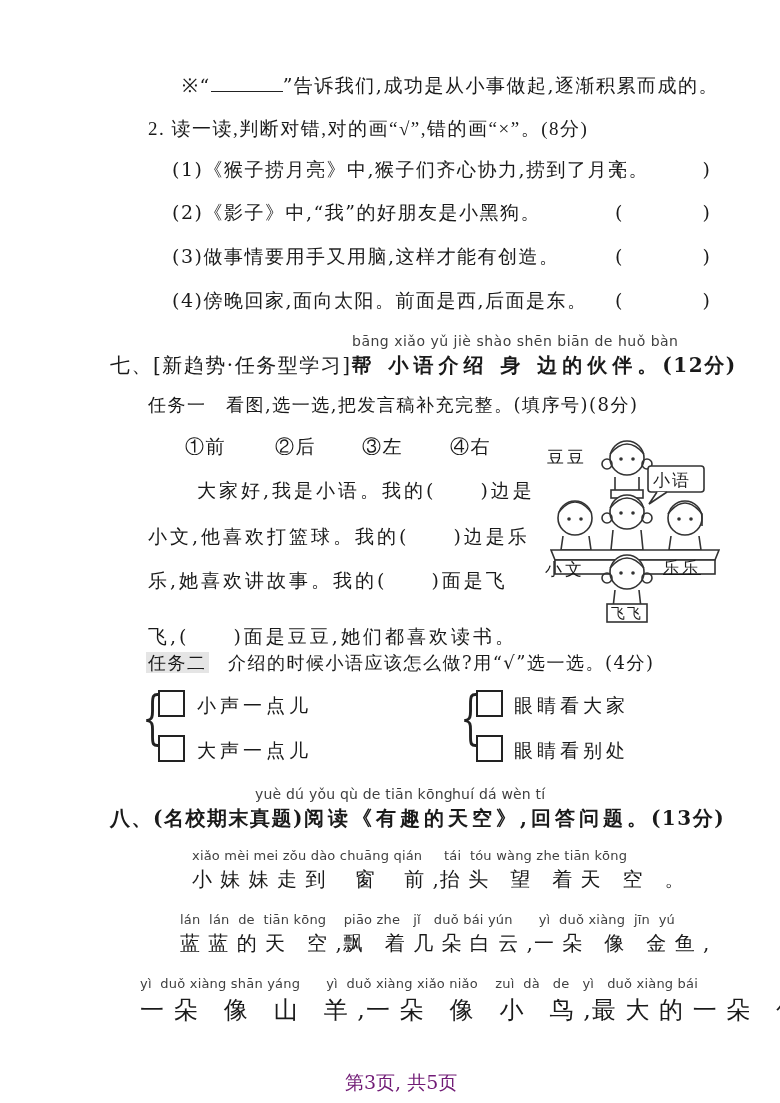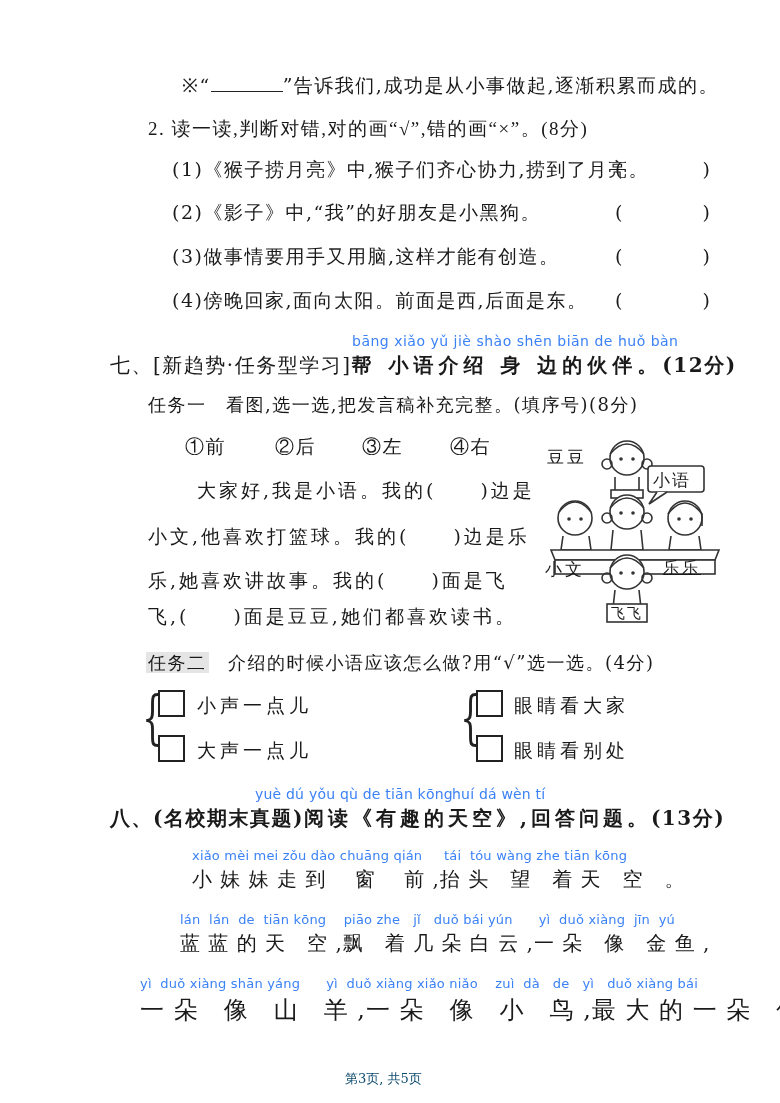--- a/index.html
+++ b/index.html
@@ -10,35 +10,35 @@
   }
   .abs { position: absolute; white-space: nowrap; }
   .txt { font-size: 19px; letter-spacing: 1.5px; }
   .bold { font-weight: bold; }
   .blank {
     display: inline-block; width: 72px; border-bottom: 1.5px solid #222;
     height: 18px; vertical-align: baseline;
   }
   .pinyin {
     font-family: "DejaVu Sans", "Liberation Sans", sans-serif;
-    font-size: 13px; color: #3b82f6; letter-spacing: 0.2px;
+    font-size: 13px; color: #404040; letter-spacing: 0.2px;
   }
   .hl {
     background: #e5e5e5; padding: 0 2px; margin-left: -2px;
   }
   .checkbox {
     position: absolute; width: 27px; height: 27px;
     border: 2px solid #222; box-sizing: border-box; background: #fff;
   }
   .brace {
     position: absolute; font-family: "DejaVu Serif", serif;
     font-size: 58px; line-height: 1; color: #222; transform: scaleX(0.55);
   }
   .illus { position: absolute; left: 545px; top: 432px; width: 180px; height: 200px; }
-  .footer { font-size: 13px; color: #0c4a6e; letter-spacing: 0; }
+  .footer { font-size: 19px; color: #701a75; letter-spacing: 0; }
 </style>
 </head>
 <body>
 
 <div class="abs txt" style="left:182px; top:72px;">
   <span>※“</span><span class="blank"></span><span>”告诉我们,成功是从小事做起,逐渐积累而成的。</span>
 </div>
 
 <div class="abs txt" style="left:148px; top:116px;font-family:Liberation Serif, serif;">2. 读一读,判断对错,对的画“√”,错的画“×”。(8分)</div>
 
@@ -62,21 +62,21 @@
 <div class="abs txt" style="left:148px; top:393px; font-size:18px;">任务一　看图,选一选,把发言稿补充完整。(填序号)(8分)</div>
 
 <div class="abs txt" style="left:185px; top:434px;">①前</div>
 <div class="abs txt" style="left:275px; top:434px;">②后</div>
 <div class="abs txt" style="left:362px; top:434px;">③左</div>
 <div class="abs txt" style="left:450px; top:434px;">④右</div>
 
 <div class="abs txt" style="left:175px; top:478px; letter-spacing:3px;">　大家好,我是小语。我的(　　)边是</div>
 <div class="abs txt" style="left:148px; top:524px; letter-spacing:3px;">小文,他喜欢打篮球。我的(　　)边是乐</div>
 <div class="abs txt" style="left:148px; top:568px; letter-spacing:3px;">乐,她喜欢讲故事。我的(　　)面是飞</div>
-<div class="abs txt" style="left:148px; top:604px; letter-spacing:3px;">飞,(　　)面是豆豆,她们都喜欢读书。</div>
+<div class="abs txt" style="left:148px; top:624px; letter-spacing:3px;">飞,(　　)面是豆豆,她们都喜欢读书。</div>
 
 <div class="illus">
   <svg width="180" height="200" viewBox="0 0 180 200">
     <g fill="none" stroke="#333" stroke-width="1.6">
 
       <circle cx="82" cy="26" r="17" fill="#fff"></circle>
       <path d="M65 22 Q82 2 99 22"></path>
       <circle cx="62" cy="32" r="5"></circle>
         <circle cx="102" cy="32" r="5"></circle>
       <path d="M70 45 L70 62 L94 62 L94 45"></path>

